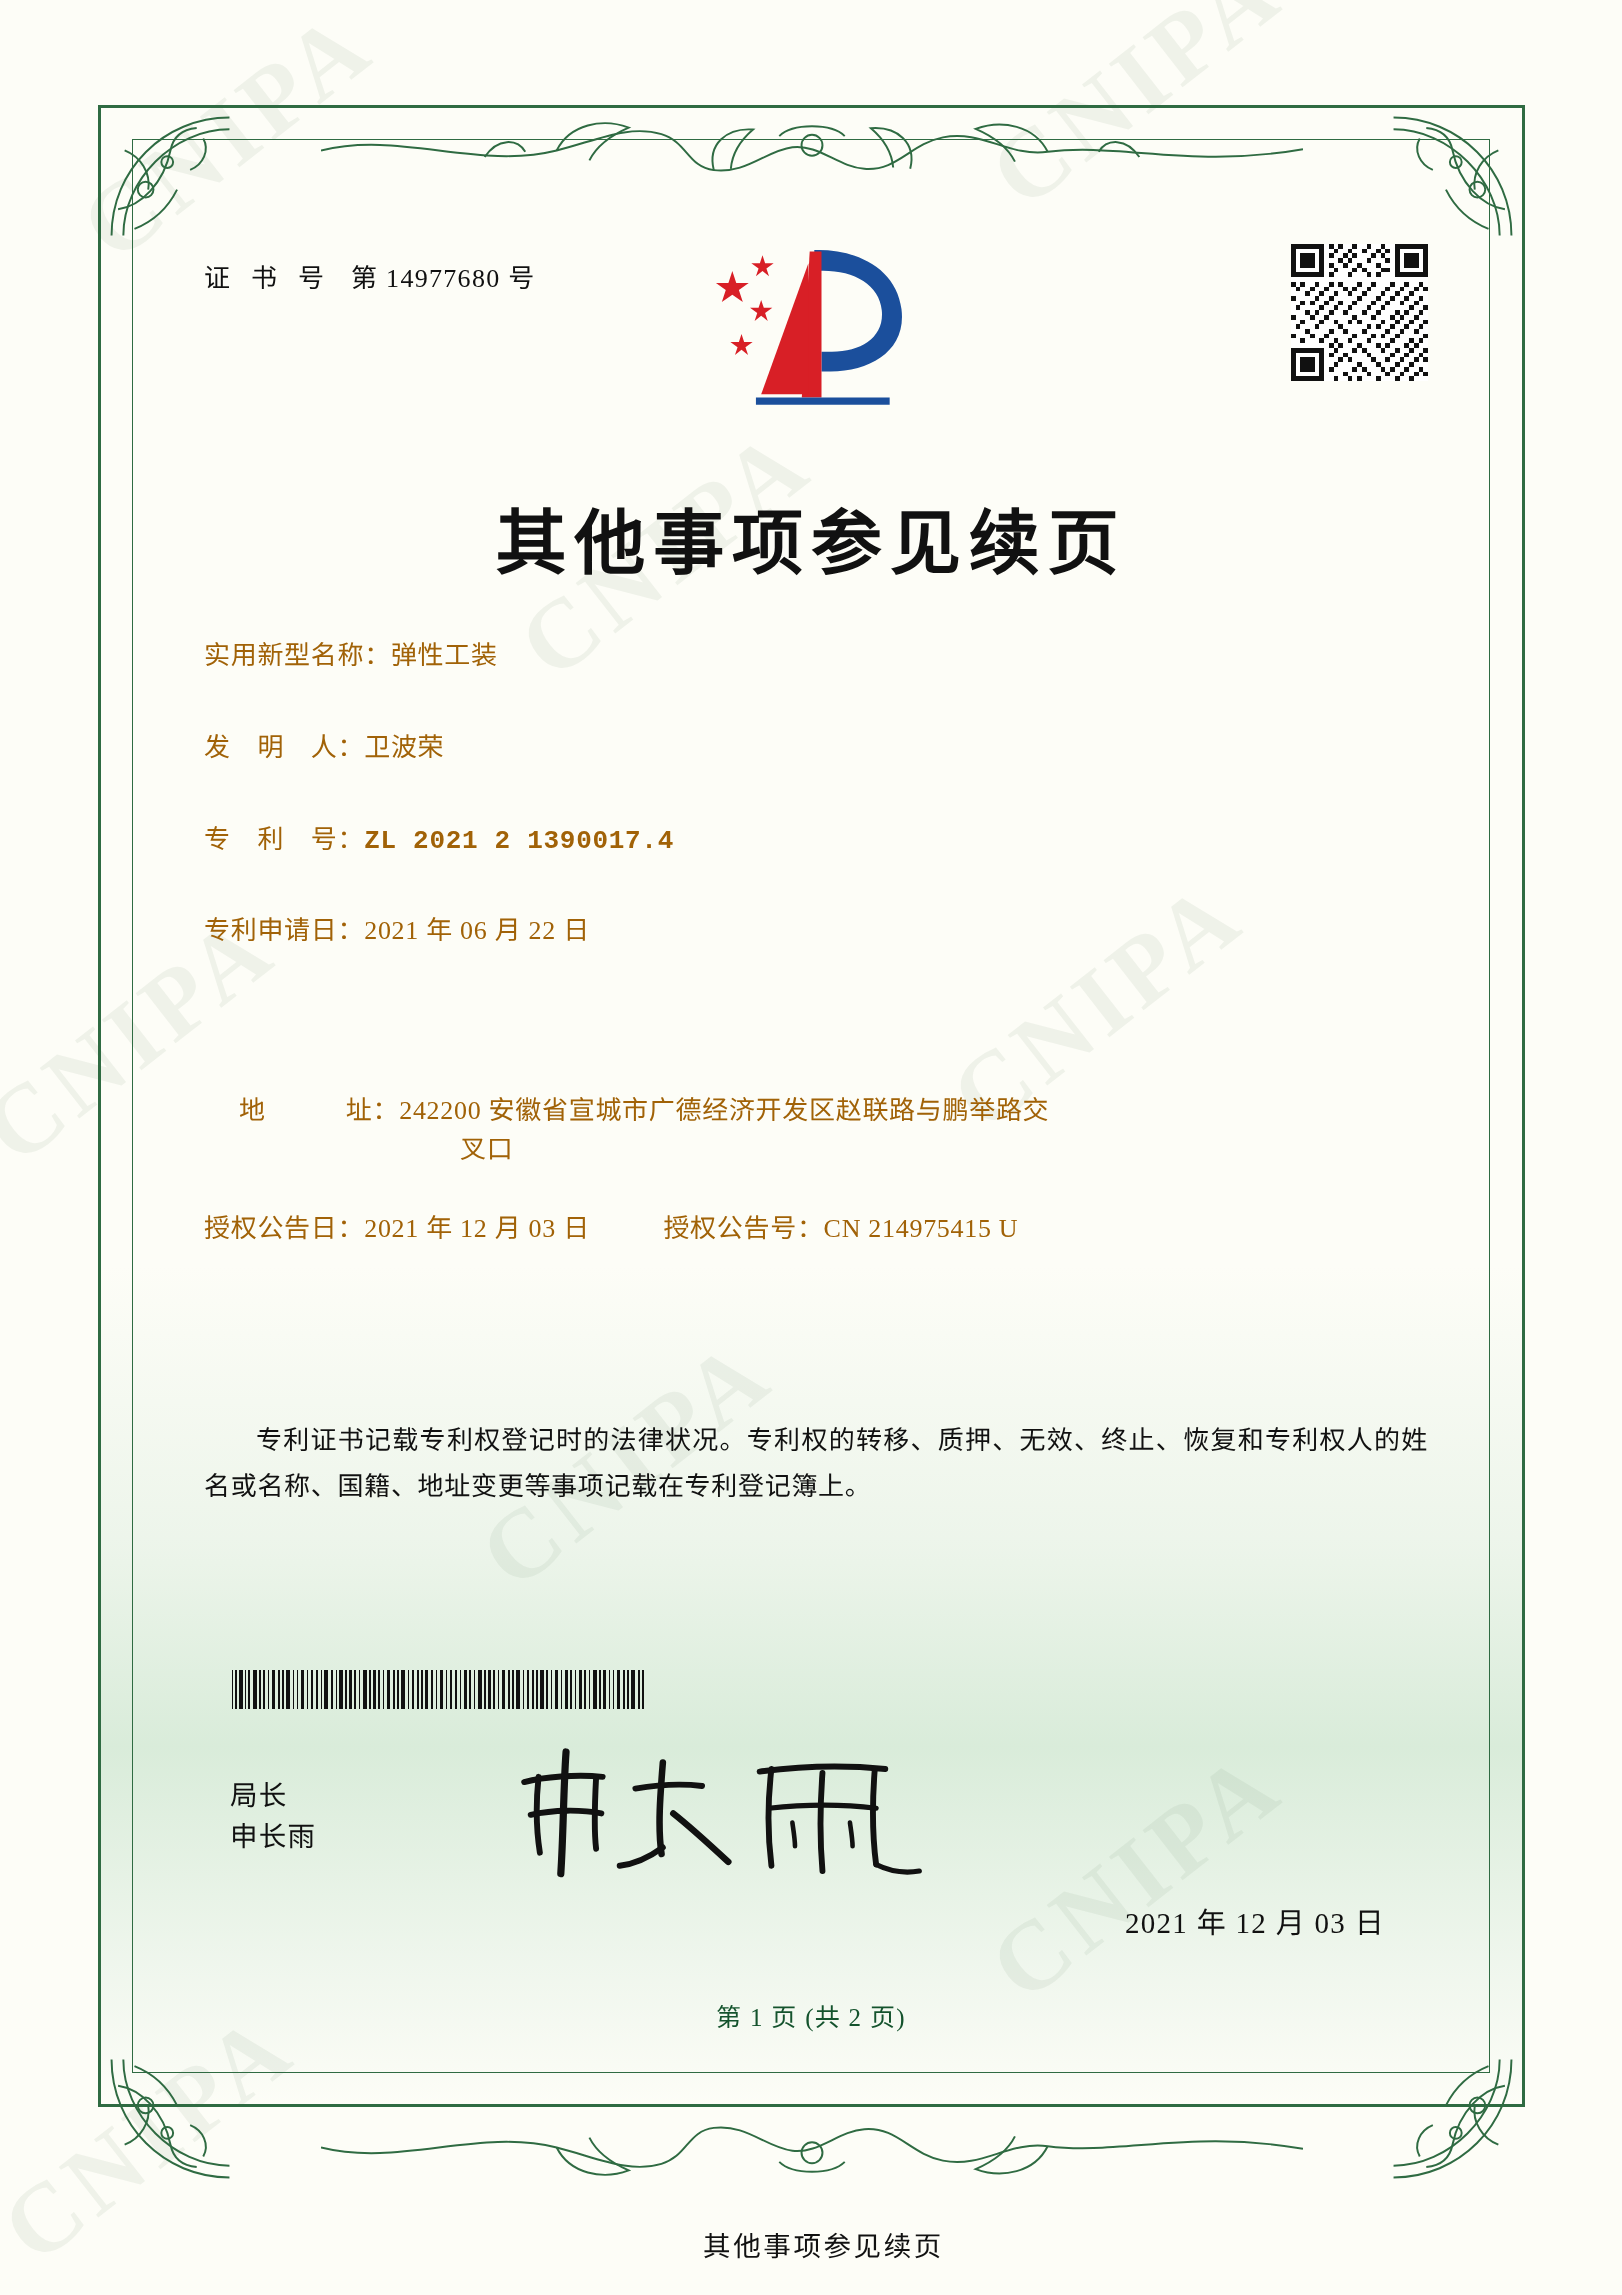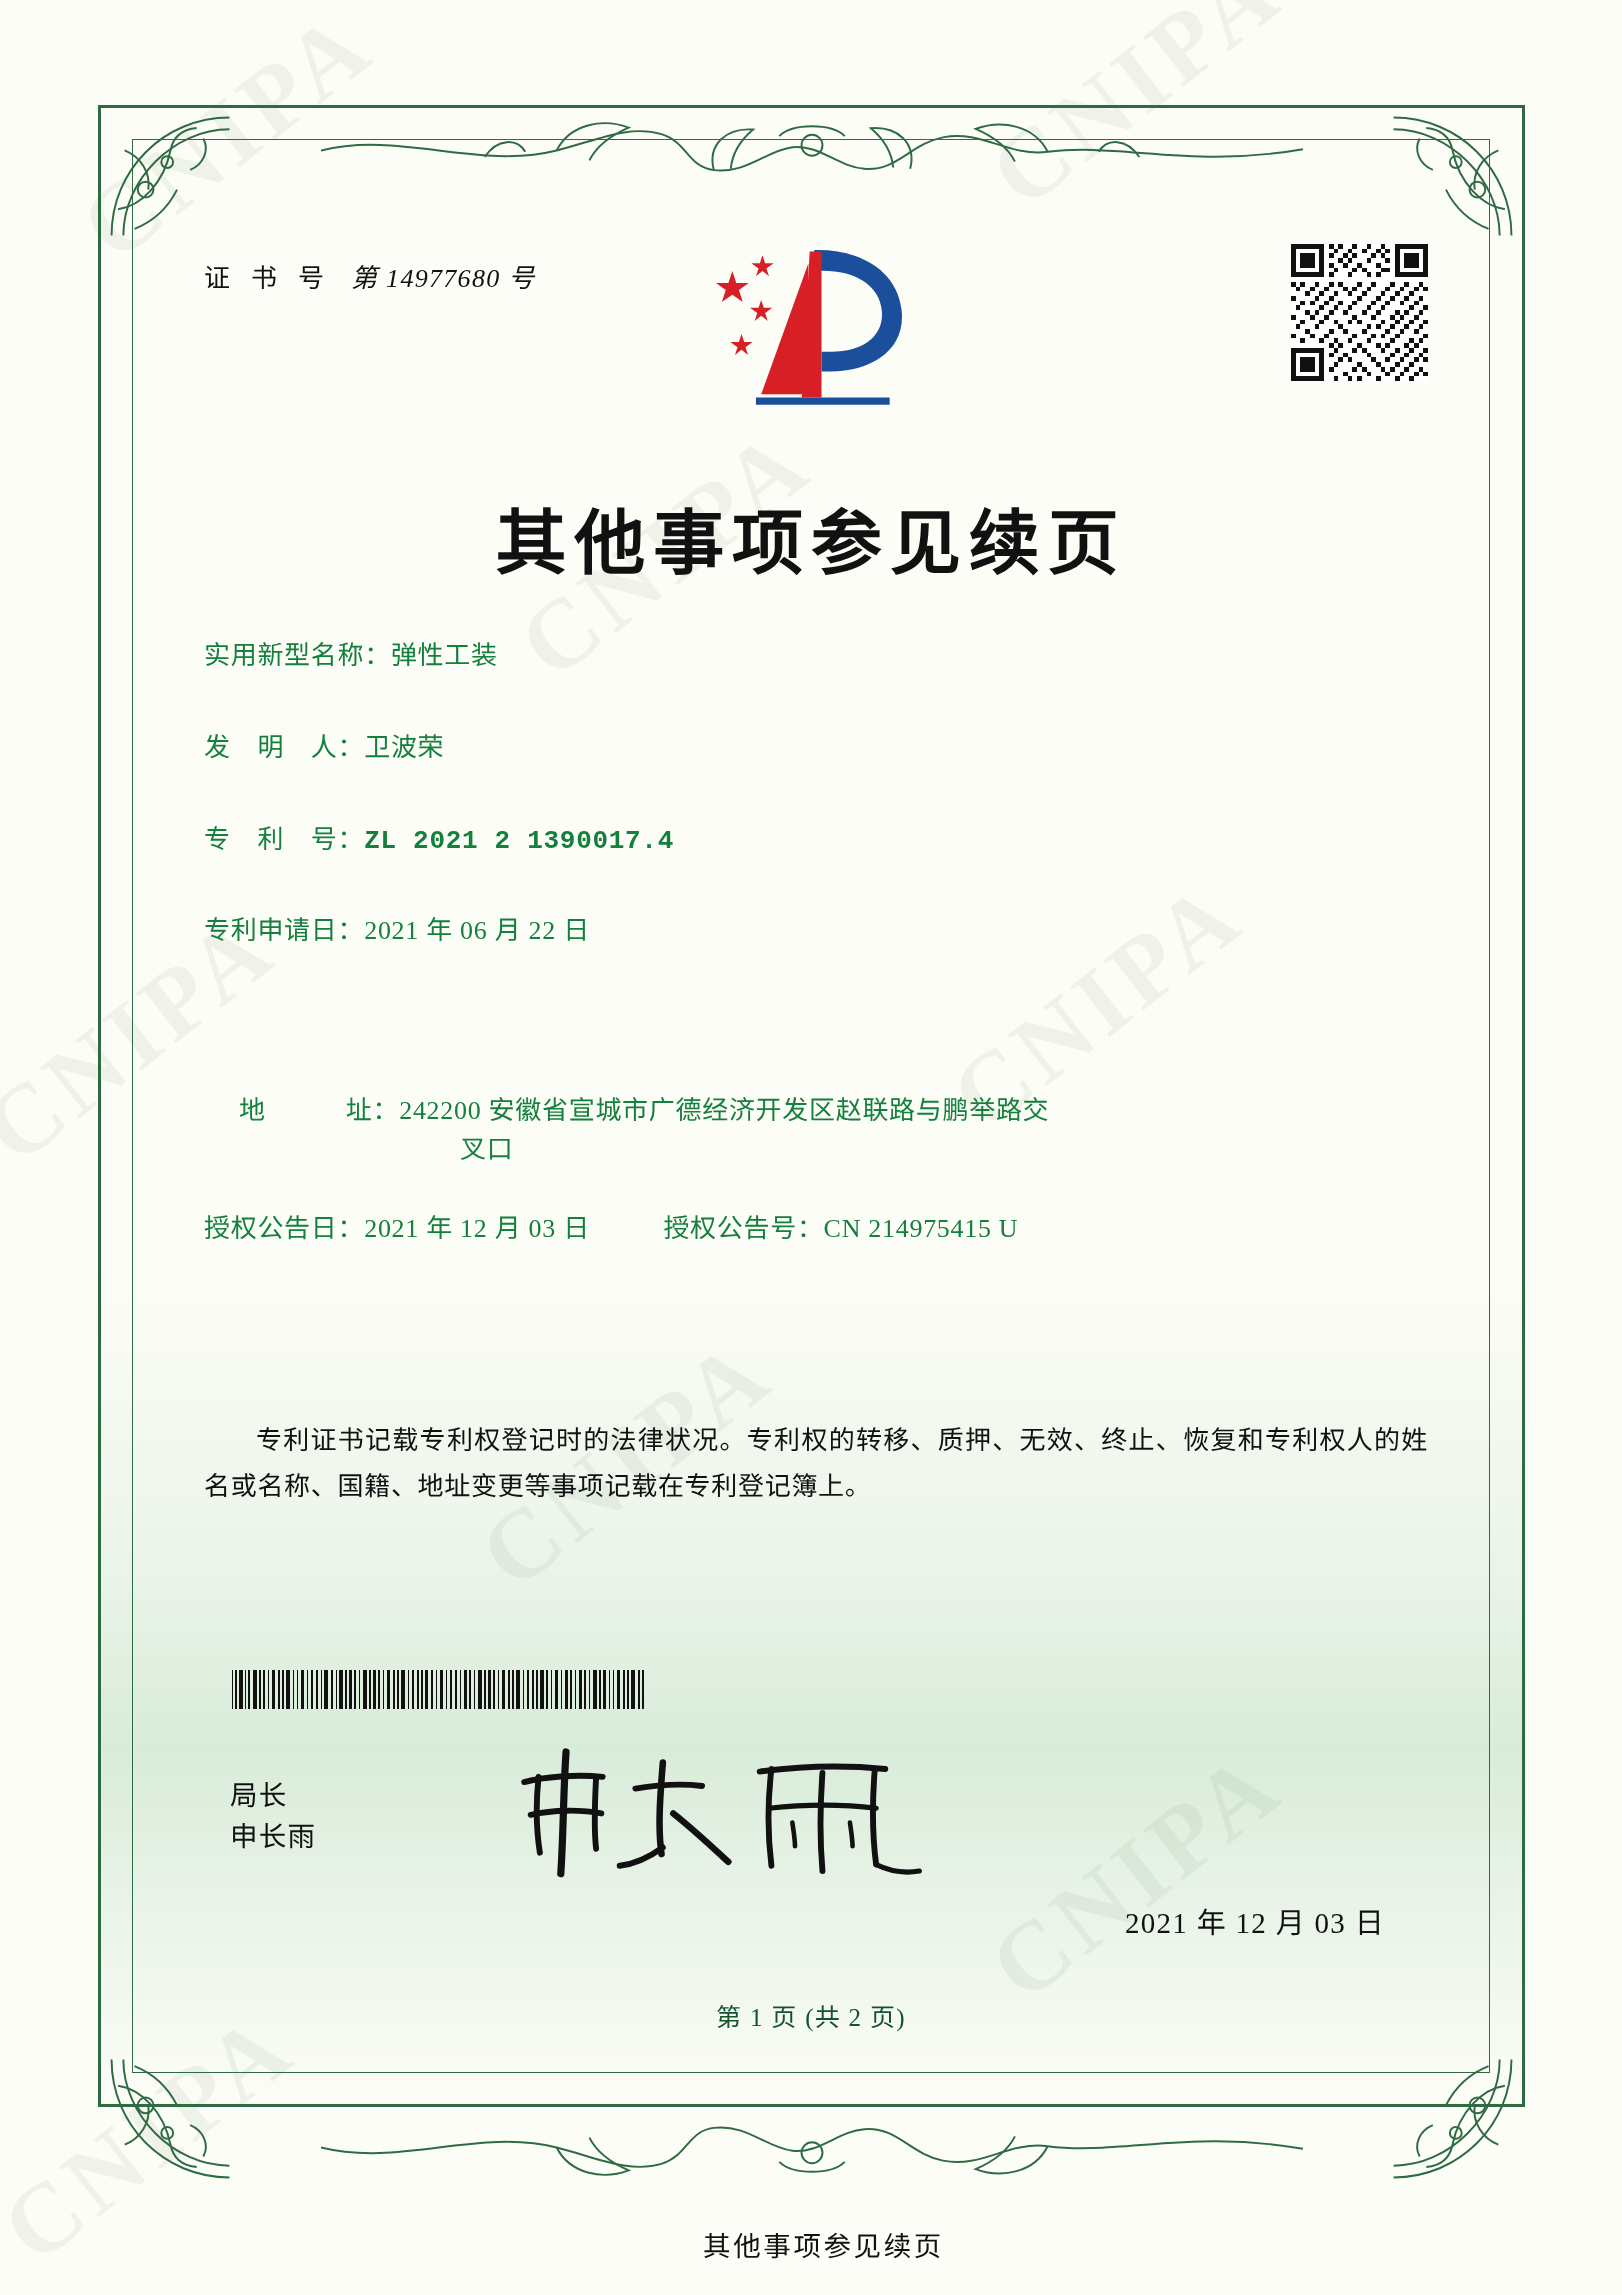--- a/index.html
+++ b/index.html
@@ -147,21 +147,21 @@
     letter-spacing: 7.9px;
     color: #111;
     font-family: "DejaVu Serif", "Liberation Serif", serif;
   }
 
   .field {
     position: absolute;
     left: 72px;
     width: 1230px;
     font-size: 26px;
-    color: #15803d;
+    color: #a16207;
     line-height: 1.5;
     white-space: nowrap;
   }
   .field .lbl {
     display: inline-block;
     letter-spacing: 0.7px;
   }
   .field .val {
     letter-spacing: 0.7px;
   }
@@ -343,21 +343,21 @@
       <path d="M1110 62 C1090 22 1040 12 1000 27 C1030 40 1050 57 1060 77"></path>
       <circle cx="750" cy="52" r="16"></circle>
       <path d="M700 38 C720 18 780 18 800 38"></path>
     </g>
   </svg>
 
   <div id="content">
 
     <div id="cert-number">
       <span class="spaced-2">证 书 号</span>
-      <span style="margin-left:11.8px;font-style:italic;">第 14977680 号</span>
+      <span style="margin-left:11.8px;">第 14977680 号</span>
     </div>
 
     <svg id="qr" viewBox="0 0 29 29" shape-rendering="crispEdges">
       <rect width="29" height="29" fill="#ffffff"></rect>
       <g fill="#111111">
         <rect x="0" y="0" width="7" height="1"></rect>
           <rect x="0" y="6" width="7" height="1"></rect>
         <rect x="0" y="0" width="1" height="7"></rect>
           <rect x="6" y="0" width="1" height="7"></rect>
         <rect x="2" y="2" width="3" height="3"></rect>

